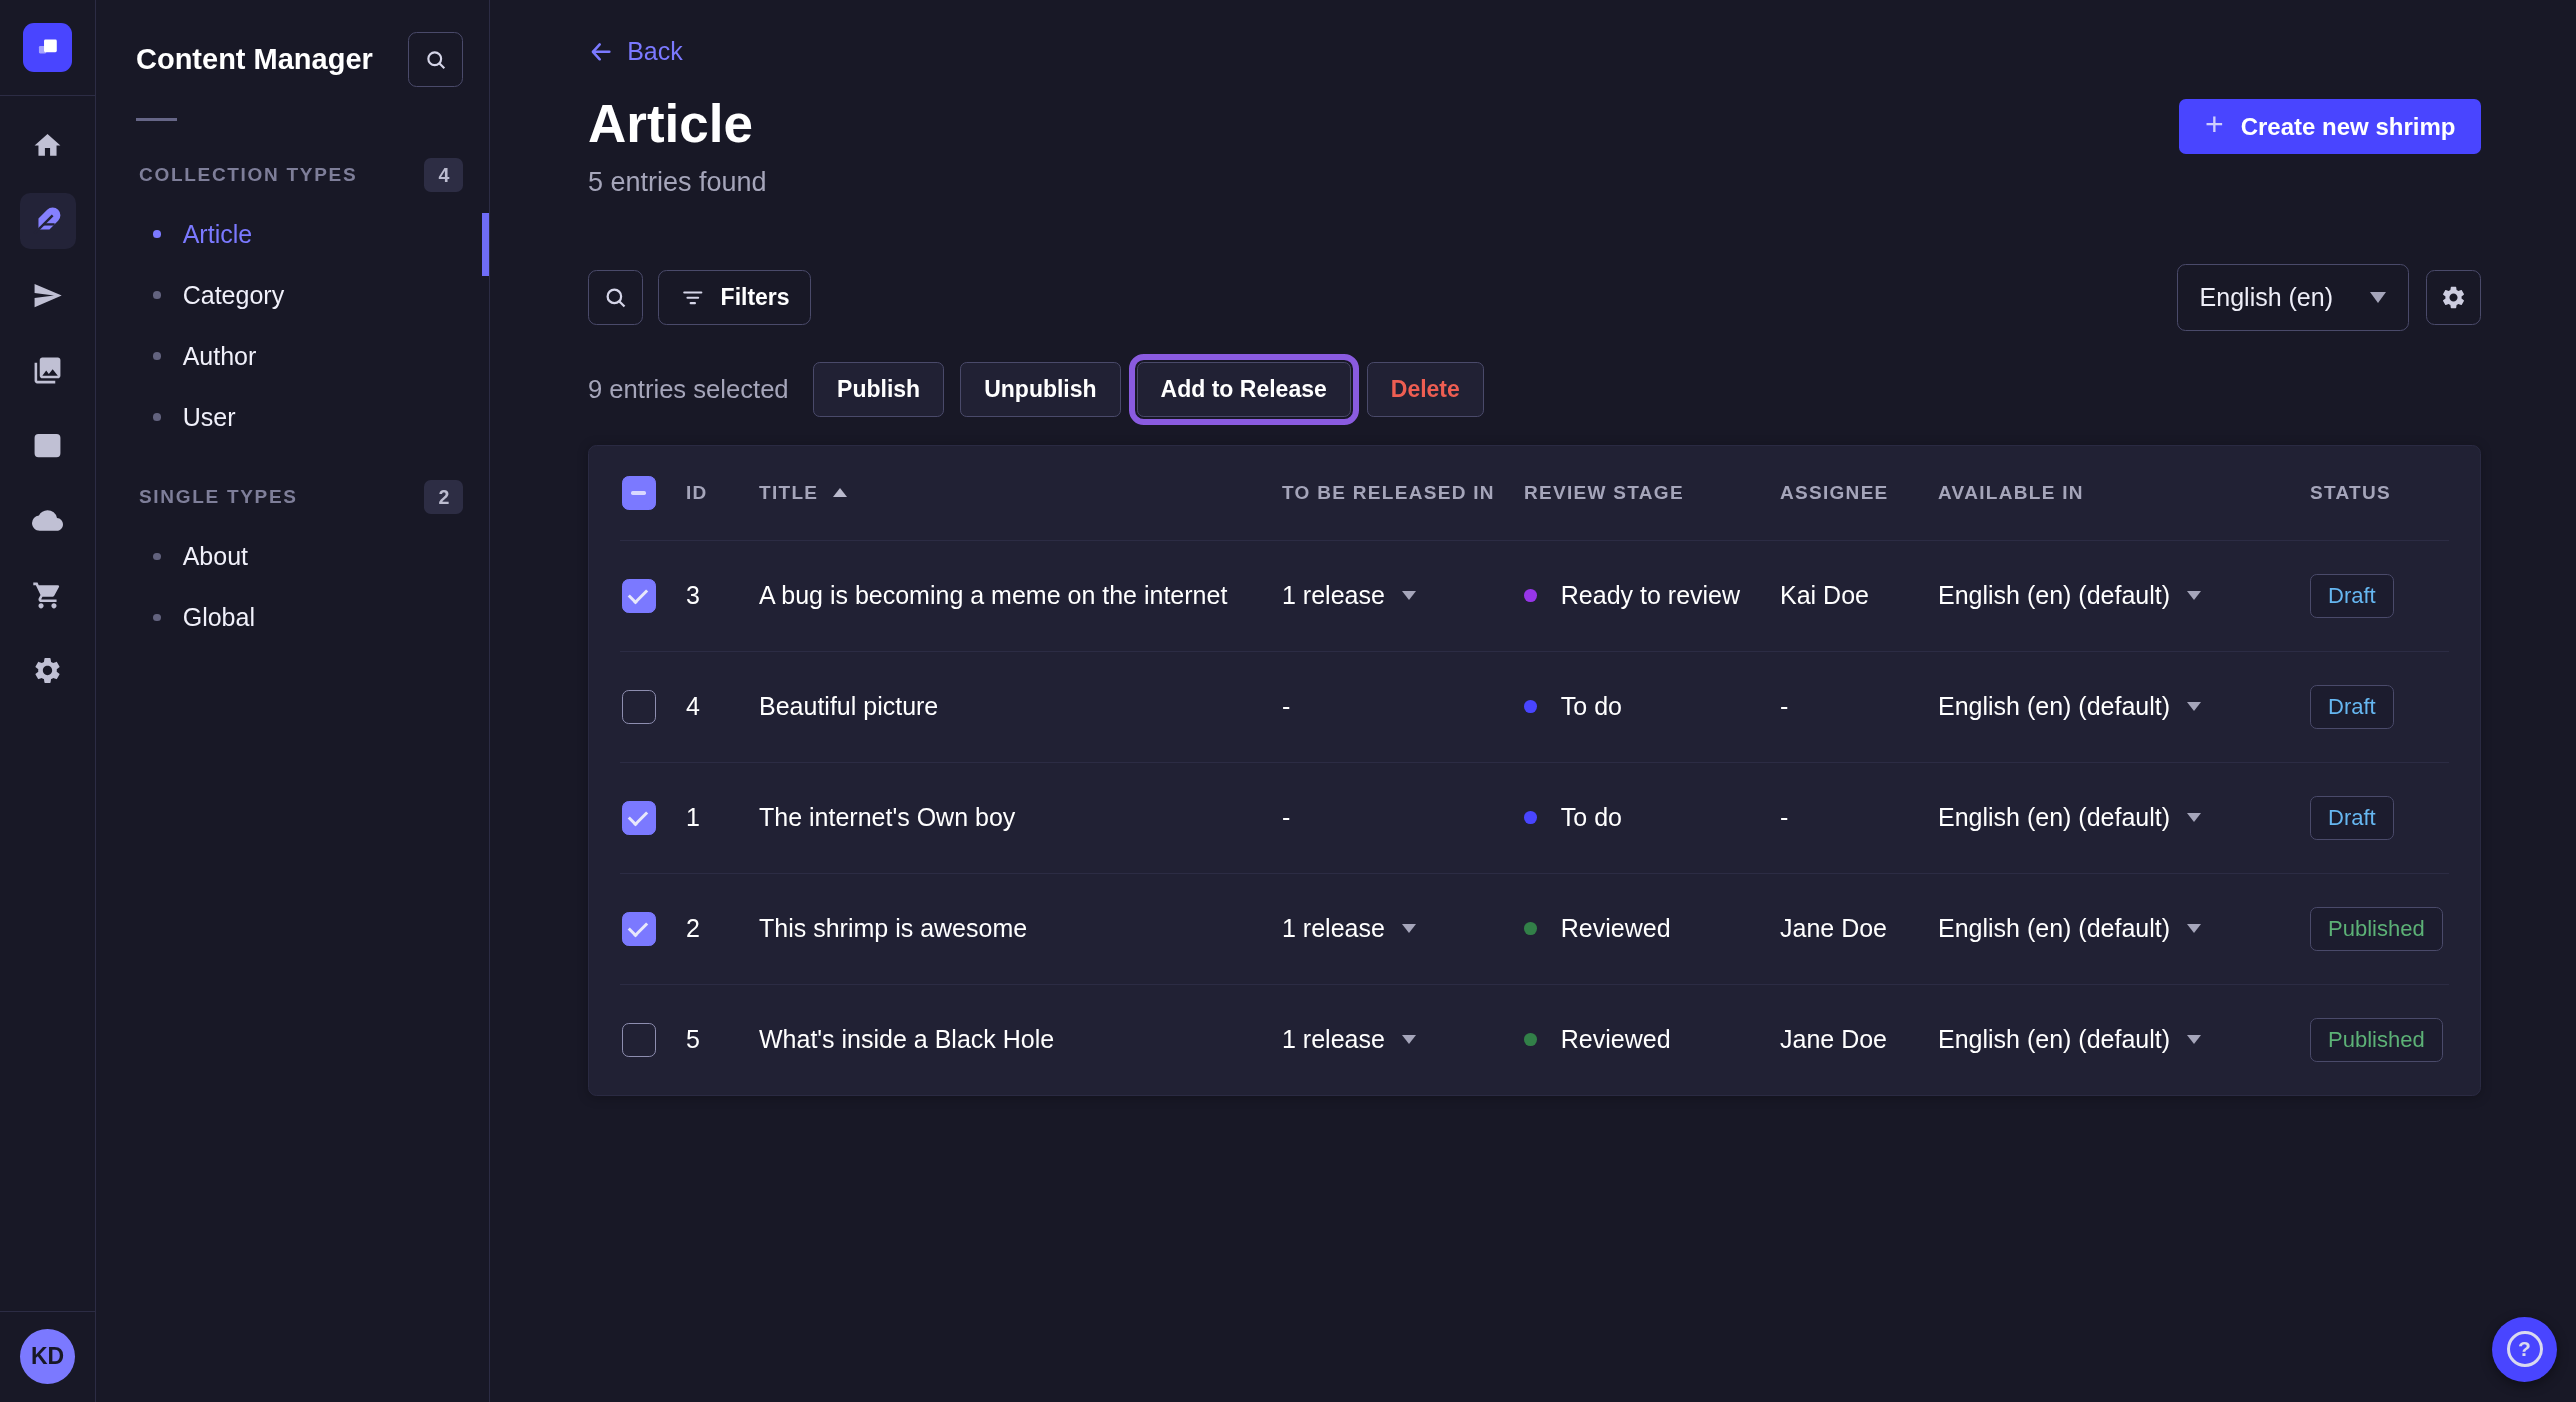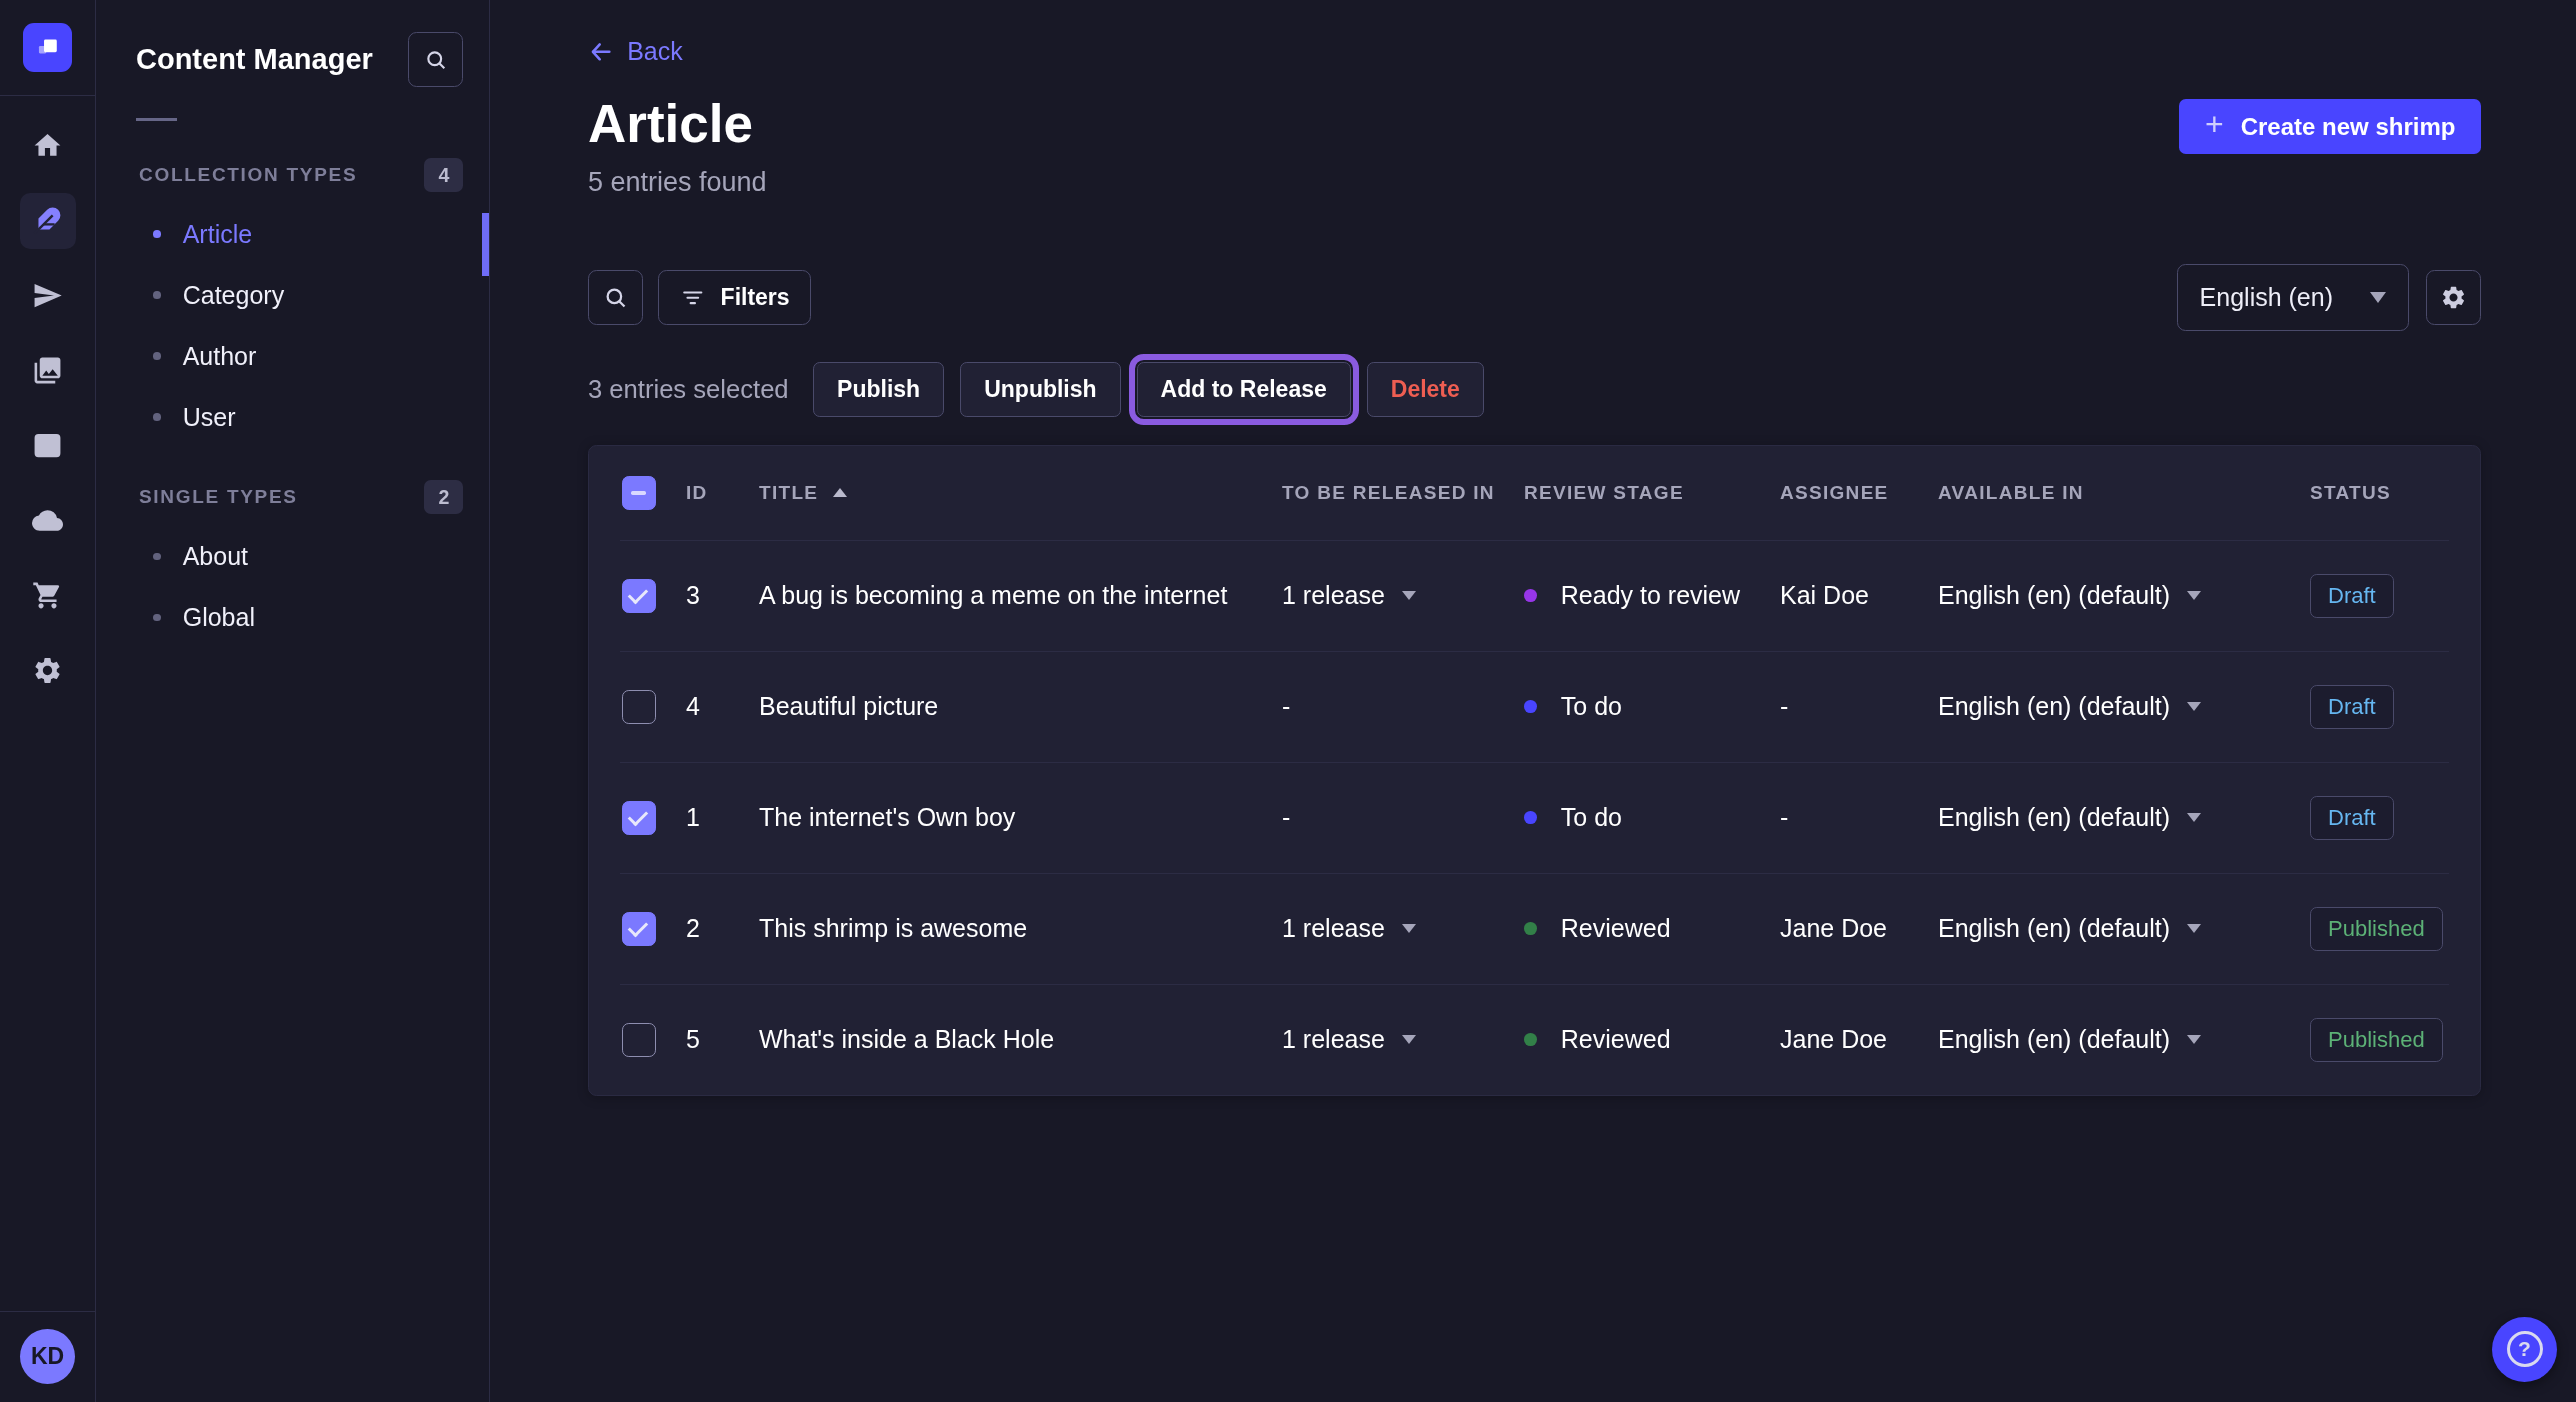--- a/index.html
+++ b/index.html
@@ -267,21 +267,21 @@
       </button>
       <div class="icon-btn">
         <svg viewBox="0 0 24 24" fill="#cdcde0">
           <path d="M19.14 12.94c.04-.3.06-.61.06-.94 0-.32-.02-.64-.07-.94l2.03-1.58c.18-.14.23-.41.12-.61l-1.92-3.32c-.12-.22-.37-.29-.59-.22l-2.39.96c-.5-.38-1.03-.7-1.62-.94l-.36-2.54c-.04-.24-.24-.41-.48-.41h-3.84c-.24 0-.43.17-.47.41l-.36 2.54c-.59.24-1.13.57-1.62.94l-2.39-.96c-.22-.08-.47 0-.59.22L2.74 8.87c-.12.21-.08.47.12.61l2.03 1.58c-.05.3-.09.63-.09.94s.02.64.07.94l-2.03 1.58c-.18.14-.23.41-.12.61l1.92 3.32c.12.22.37.29.59.22l2.39-.96c.5.38 1.03.7 1.62.94l.36 2.54c.05.24.24.41.48.41h3.84c.24 0 .44-.17.47-.41l.36-2.54c.59-.24 1.13-.56 1.62-.94l2.39.96c.22.08.47 0 .59-.22l1.92-3.32c.12-.22.07-.47-.12-.61l-2.01-1.58zM12 15.6c-1.98 0-3.6-1.62-3.6-3.6s1.62-3.6 3.6-3.6 3.6 1.62 3.6 3.6-1.62 3.6-3.6 3.6z"></path>
         </svg>
       </div>
     </div>
   </div>
 
   <div class="selection-row">
-    <span class="selection-text">3 entries selected</span>
+    <span class="selection-text">9 entries selected</span>
     <button class="sel-btn">Publish</button>
     <button class="sel-btn">Unpublish</button>
     <button class="sel-btn focused">Add to Release</button>
     <button class="sel-btn danger">Delete</button>
   </div>
 
   <div class="table">
     <div class="t-head">
       <div>
           <div class="cb indeterminate"></div>

